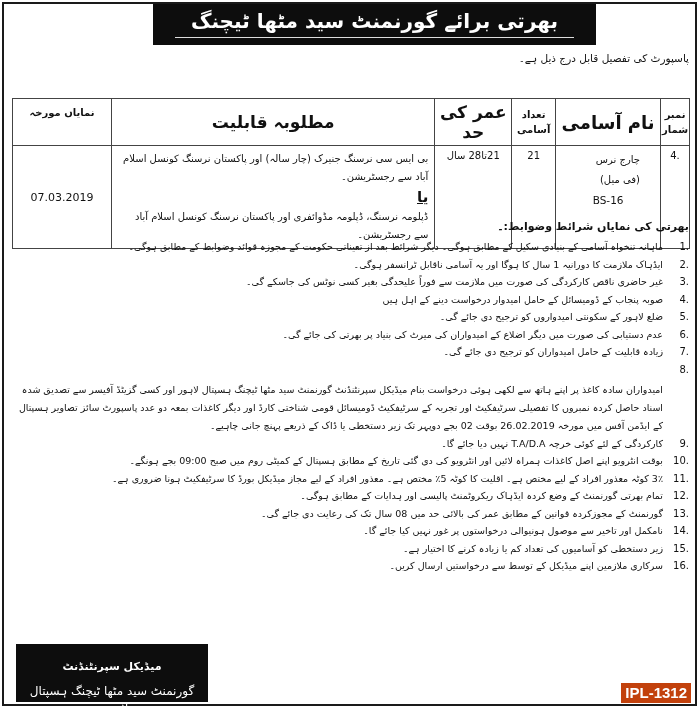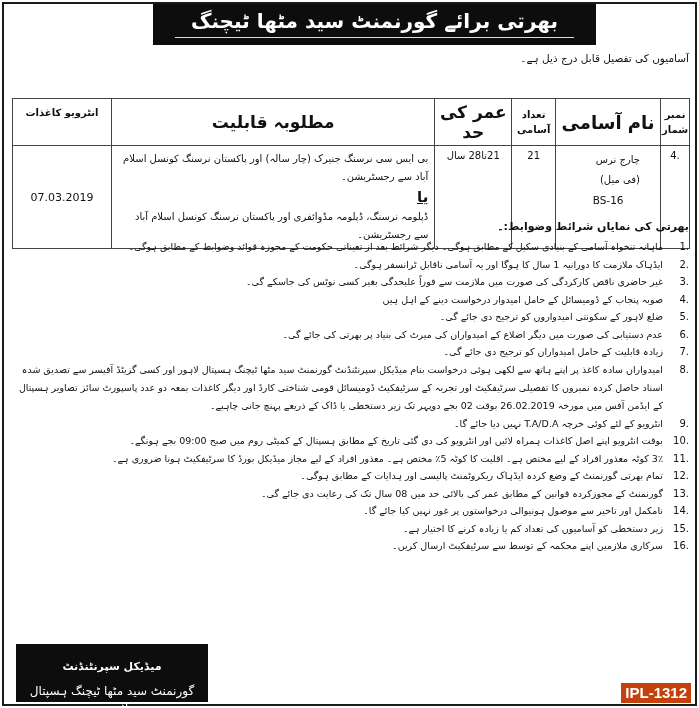--- a/index.html
+++ b/index.html
@@ -46,21 +46,21 @@
   .date-cell { text-align: center; vertical-align: middle !important; font-size: 11px; font-family: "DejaVu Sans", sans-serif; }
   .conditions-head {
     position: absolute; right: 10px; top: 220px; direction: rtl; font-size: 11px; font-weight: bold; text-align: right;
   }
   .conditions {
     position: absolute; right: 10px; top: 238px; width: 676px; direction: rtl; font-size: 9.5px;
   }
   .cond { display: flex; direction: rtl; line-height: 17.5px; min-height: 17.5px; }
   .cond .num { width: 26px; flex: 0 0 26px; text-align: right; direction: ltr; font-family: "DejaVu Sans", sans-serif; font-size: 10px; padding-left: 4px; }
   .cond .txt { flex: 1; text-align: right; }
-  .cond.wrap .txt { line-height: 18px; }
+  .cond.wrap .txt { line-height: 18px; margin-top: 20px; }
   .sig-box {
     position: absolute; left: 16px; top: 644px; width: 192px; height: 58px;
     background: #0d0d0d; color: #fff; direction: rtl; text-align: center;
   }
   .sig-box .l1 { font-size: 11px; font-weight: bold; line-height: 30px; padding-top: 8px; }
   .sig-box .l2 { font-size: 12px; line-height: 18px; }
   .code-tag {
     position: absolute; right: 8px; top: 683px; background: #c2410c; color: #fff;
     font-family: "Liberation Sans", sans-serif; font-weight: bold; font-size: 15px;
     padding: 1px 4px; line-height: 18px;
@@ -70,32 +70,32 @@
 <body>
 
 <div class="frame"></div>
 
 <div class="title-box">
   <span>بھرتی برائے گورنمنٹ سید مٹھا ٹیچنگ ہسپتال لاہور۔</span>
   <div class="underline"></div>
 </div>
 
 <div class="intro">
-  <div>آسامیوں کی تفصیل قابل درج ذیل ہے۔</div>
+  <div>پاسپورٹ کی تفصیل قابل درج ذیل ہے۔</div>
 </div>
 
 <table class="posts">
   <thead>
     <tr>
       <th class="col-sno th-small">نمبر شمار</th>
       <th class="col-name th-big">نام آسامی</th>
       <th class="col-count th-small">تعداد آسامی</th>
       <th class="col-age th-med">عمر کی حد</th>
       <th class="col-qual th-med">مطلوبہ قابلیت</th>
-      <th class="col-date th-small" style="vertical-align:top;padding-top:6px;">انٹرویو کاغذات</th>
+      <th class="col-date th-small" style="vertical-align:top;padding-top:6px;">نمایاں مورخہ</th>
     </tr>
   </thead>
   <tbody>
     <tr>
       <td class="col-sno cell-center">
         <span class="ltr">4.</span>
       </td>
       <td class="col-name name-lines">
         <div>چارج نرس</div>
         <div>(فی میل)</div>
@@ -149,21 +149,21 @@
   <div class="cond">
       <span class="num">7.</span>
       <span class="txt">زیادہ قابلیت کے حامل امیدواران کو ترجیح دی جائے گی۔</span>
     </div>
   <div class="cond wrap">
       <span class="num">8.</span>
       <span class="txt">امیدواران سادہ کاغذ پر اپنے ہاتھ سے لکھی ہوئی درخواست بنام میڈیکل سپرنٹنڈنٹ گورنمنٹ سید مٹھا ٹیچنگ ہسپتال لاہور اور کسی گزیٹڈ آفیسر سے تصدیق شدہ اسناد حاصل کردہ نمبروں کا تفصیلی سرٹیفکیٹ اور تجربہ کے سرٹیفکیٹ ڈومیسائل قومی شناختی کارڈ اور دیگر کاغذات بمعہ دو عدد پاسپورٹ سائز تصاویر ہسپتال کے ایڈمن آفس میں مورخہ 26.02.2019 بوقت 02 بجے دوپہر تک زیر دستخطی یا ڈاک کے ذریعے پہنچ جانی چاہیے۔</span>
     </div>
   <div class="cond">
       <span class="num">9.</span>
-      <span class="txt">انٹرویو کے لئے کوئی خرچہ T.A/D.A نہیں دیا جائے گا۔</span>
+      <span class="txt">کارکردگی کے لئے کوئی خرچہ T.A/D.A نہیں دیا جائے گا۔</span>
     </div>
   <div class="cond">
       <span class="num">10.</span>
       <span class="txt">بوقت انٹرویو اپنے اصل کاغذات ہمراہ لائیں اور انٹرویو کی دی گئی تاریخ کے مطابق ہسپتال کے کمیٹی روم میں صبح 09:00 بجے ہونگے۔</span>
     </div>
   <div class="cond">
       <span class="num">11.</span>
       <span class="txt">3٪ کوٹہ معذور افراد کے لیے مختص ہے۔ اقلیت کا کوٹہ 5٪ مختص ہے۔ معذور افراد کے لیے مجاز میڈیکل بورڈ کا سرٹیفکیٹ ہونا ضروری ہے۔</span>
     </div>
   <div class="cond">
@@ -177,21 +177,21 @@
   <div class="cond">
       <span class="num">14.</span>
       <span class="txt">نامکمل اور تاخیر سے موصول ہونیوالی درخواستوں پر غور نہیں کیا جائے گا۔</span>
     </div>
   <div class="cond">
       <span class="num">15.</span>
       <span class="txt">زیر دستخطی کو آسامیوں کی تعداد کم یا زیادہ کرنے کا اختیار ہے۔</span>
     </div>
   <div class="cond">
       <span class="num">16.</span>
-      <span class="txt">سرکاری ملازمین اپنے محکمہ کے توسط سے سرٹیفکیٹ ارسال کریں۔</span>
+      <span class="txt">سرکاری ملازمین اپنے میڈیکل کے توسط سے درخواستیں ارسال کریں۔</span>
     </div>
 </div>
 
 <div class="sig-box">
   <div class="l1">میڈیکل سپرنٹنڈنٹ</div>
   <div class="l2">گورنمنٹ سید مٹھا ٹیچنگ ہسپتال لاہور۔</div>
 </div>
 
 <div class="code-tag">IPL-1312</div>
 

